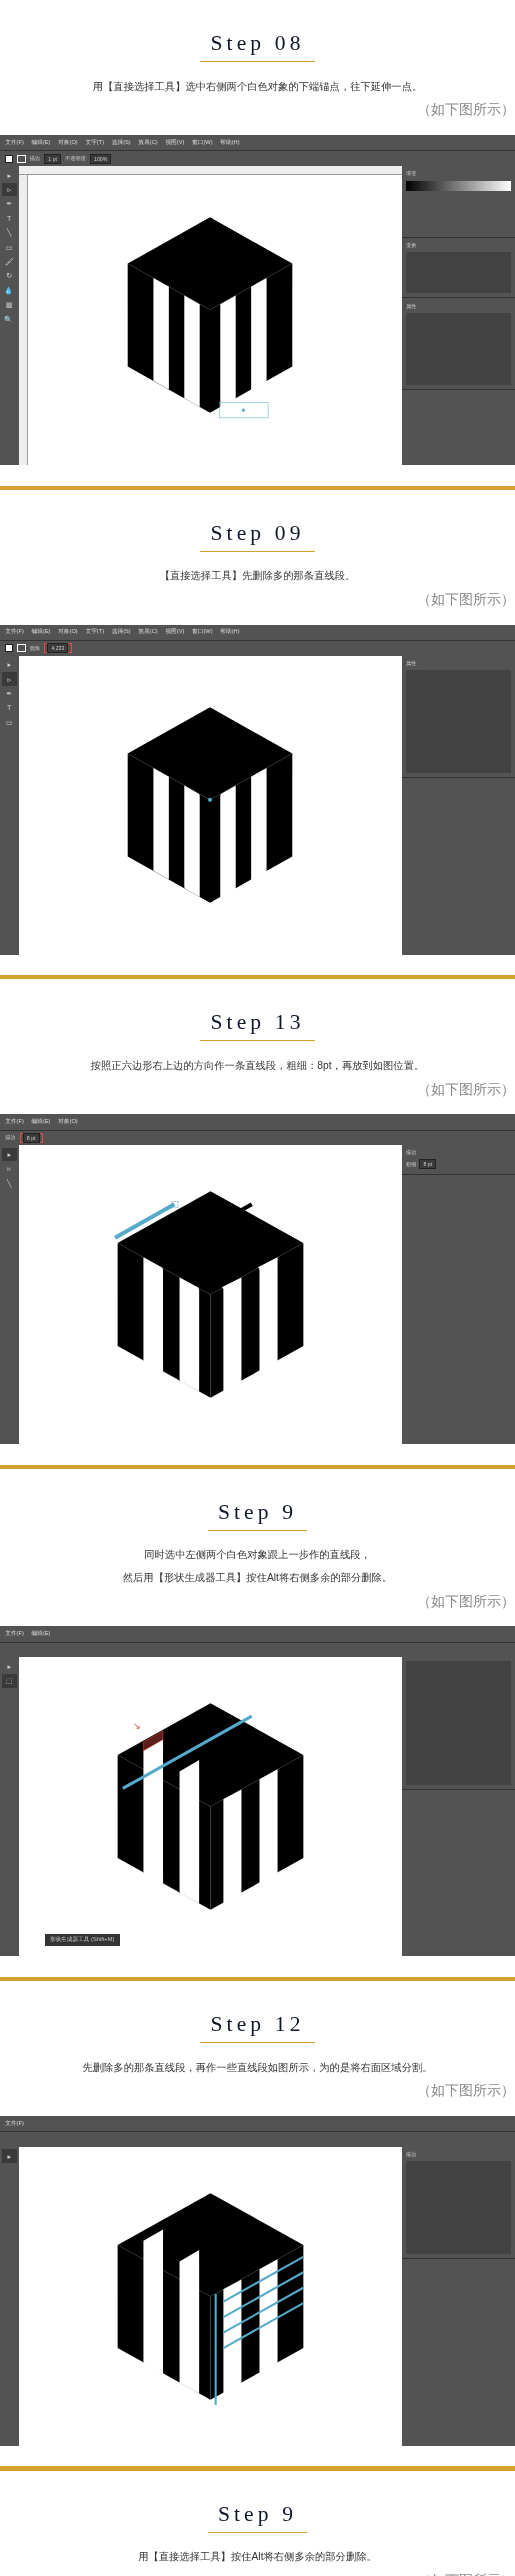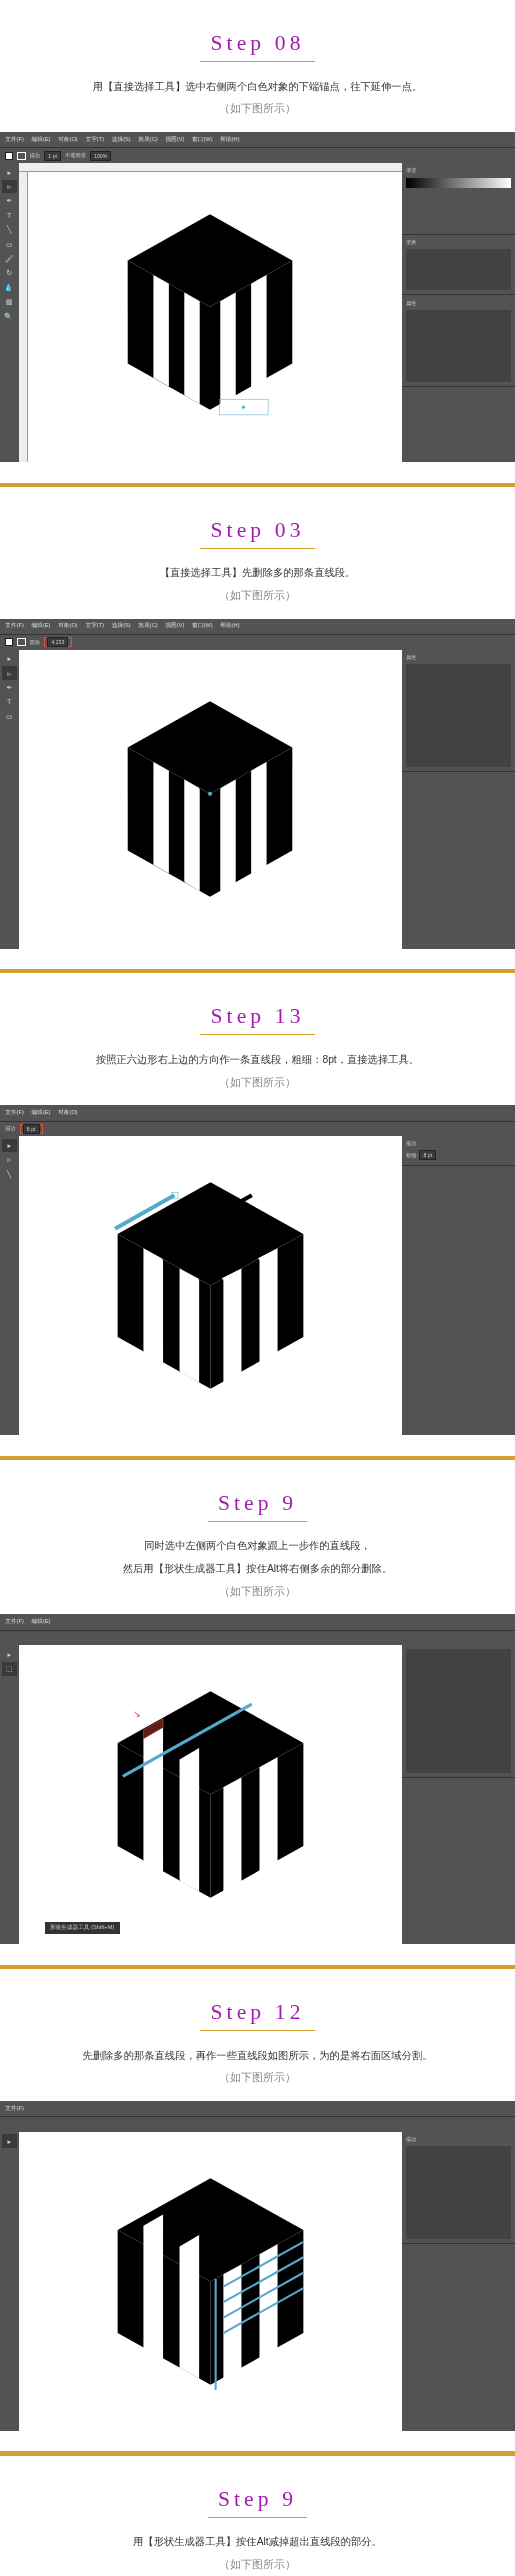--- a/index.html
+++ b/index.html
@@ -1,20 +1,20 @@
 <!DOCTYPE html>
 <html style="font-size:8.2px"><head>
 <meta charset="utf-8">
 <style>
   * { margin: 0; padding: 0; box-sizing: border-box; }
   body { font-family: "Microsoft YaHei", sans-serif; background: #fff; width: 515px; margin: 0 auto; }
-  .step-title { text-align: center; color: #a21caf; font-size: 21.6px; font-weight: 400; letter-spacing: 4.1px; margin: 31px 0 15.5px; font-family: Georgia, serif; }
+  .step-title { text-align: center; color: #0f172a; font-size: 21.6px; font-weight: 400; letter-spacing: 4.1px; margin: 31px 0 15.5px; font-family: Georgia, serif; }
   .step-title-inner { border-bottom: 1.5px solid #d4a030; padding: 0 10.3px 5.2px; display: inline-block; }
   .step-instruction { text-align: center; font-size: 10.3px; color: #333; margin: 4px 41px; line-height: 1.8; }
-  .step-sub { text-align: center; font-size: 11px; color: #888; margin: 5.2px 0 15.5px; }
+  .step-sub { text-align: right; font-size: 14px; color: #888; margin: 5.2px 0 15.5px; }
   .divider { height: 4.1px; background: #d4a030; margin: 20.6px 0; }
   .screenshot { background: #424242; margin: 0; position: relative; }
   .ai-toolbar { background: #535353; height: 15.5px; display: flex; align-items: center; padding: 0 5.2px; gap: 7.7px; font-size: 5.7px; color: #ddd; }
   .ai-options { background: #535353; height: 15.5px; border-top: 0.5px solid #333; display: flex; align-items: center; padding: 0 5.2px; gap: 4.1px; font-size: 5.2px; color: #ccc; }
   .ai-body { display: flex; }
   .ai-tools { width: 18.5px; background: #535353; display: flex; flex-direction: column; padding: 2.1px 0; }
   .ai-tool { width: 15.5px; height: 13.4px; margin: 0.5px 1.5px; display: flex; align-items: center; justify-content: center; color: #ccc; font-size: 7.2px; }
   .ai-tool.active { background: #3a3a3a; }
   .ai-canvas { flex: 1; background: #fff; position: relative; display: flex; align-items: center; justify-content: center; }
   .ai-panels { width: 113px; background: #535353; display: flex; flex-direction: column; }
@@ -96,21 +96,21 @@
         </div>
       <div class="ai-panel">
           <div class="ai-panel-title">属性</div>
           <div class="ai-panel-content" style="height:72px;"></div>
         </div>
     </div>
   </div>
 </div>
 <div class="divider"></div>
 
-<div class="step-title"><span class="step-title-inner">Step 03</span></div>
+<div class="step-title"><span class="step-title-inner">Step 09</span></div>
 <p class="step-instruction">【直接选择工具】先删除多的那条直线段。</p>
 <p class="step-sub">（如下图所示）</p>
 <div class="screenshot">
   <div class="ai-toolbar">
     <span>文件(F)</span>
     <span>编辑(E)</span>
     <span>对象(O)</span>
     <span>文字(T)</span>
     <span>选择(S)</span>
     <span>效果(C)</span>
@@ -148,21 +148,21 @@
       <div class="ai-panel">
           <div class="ai-panel-title">属性</div>
           <div class="ai-panel-content" style="height:103px;"></div>
         </div>
     </div>
   </div>
 </div>
 <div class="divider"></div>
 
 <div class="step-title"><span class="step-title-inner">Step 13</span></div>
-<p class="step-instruction">按照正六边形右上边的方向作一条直线段，粗细：8pt，直接选择工具。</p>
+<p class="step-instruction">按照正六边形右上边的方向作一条直线段，粗细：8pt，再放到如图位置。</p>
 <p class="step-sub">（如下图所示）</p>
 <div class="screenshot">
   <div class="ai-toolbar">
     <span>文件(F)</span>
     <span>编辑(E)</span>
     <span>对象(O)</span>
   </div>
   <div class="ai-options">
     <span>描边</span>
     <span class="highlight-box"><span class="opt-field">8 pt</span></span>
@@ -271,15 +271,15 @@
       <div class="ai-panel">
           <div class="ai-panel-title">描边</div>
           <div class="ai-panel-content" style="height:93px;"></div>
         </div>
     </div>
   </div>
 </div>
 <div class="divider"></div>
 
 <div class="step-title"><span class="step-title-inner">Step 9</span></div>
-<p class="step-instruction">用【形状生成器工具】按住Alt减掉超出直线段的部分。</p>
+<p class="step-instruction">用【直接选择工具】按住Alt将右侧多余的部分删除。</p>
 <p class="step-sub">（如下图所示）</p>
 
 
 </body></html>

